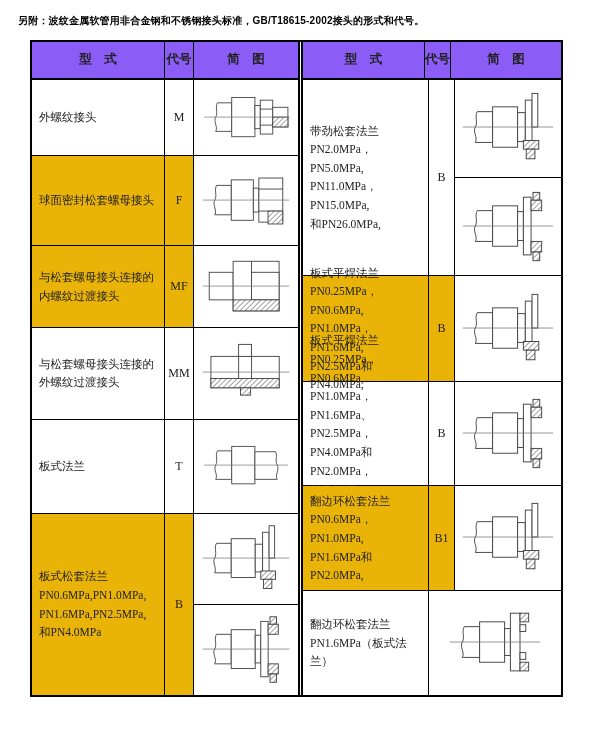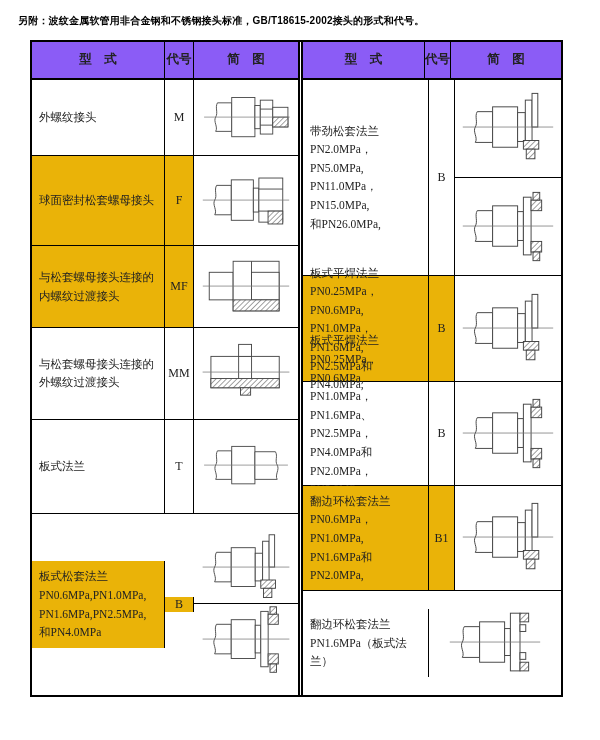--- a/index.html
+++ b/index.html
@@ -21,21 +21,21 @@
   .half-right{flex:1;}
   .mid-divider{width:5px;border-left:2px solid #000;border-right:2px solid #000;box-sizing:border-box;background:#fff;}
   .hdr{display:flex;height:38px;box-sizing:border-box;}
   .hdr .cell{
     background:#8b5cf6;display:flex;align-items:center;justify-content:center;
     font-size:12.5px;font-weight:bold;color:#222;box-sizing:border-box;
     border-right:1px solid #000;border-bottom:2px solid #000;
   }
   .hdr .cell:last-child{border-right:none;}
   .row{display:flex;box-sizing:border-box;border-bottom:1px solid #000;}
-  .row:last-child{border-bottom:none;align-items:center;}
+  .row:last-child{border-bottom:none;}
   .c-type{
     display:flex;align-items:center;box-sizing:border-box;
     border-right:1px solid #000;padding:6px 7px;
     font-size:11.5px;line-height:1.62;white-space:pre-line;color:#222;
   }
   .c-code{
     display:flex;align-items:center;justify-content:center;box-sizing:border-box;
     border-right:1px solid #000;font-size:12px;color:#222;
   }
   .c-diag{flex:1;display:flex;align-items:center;justify-content:center;box-sizing:border-box;background:#fff;}

